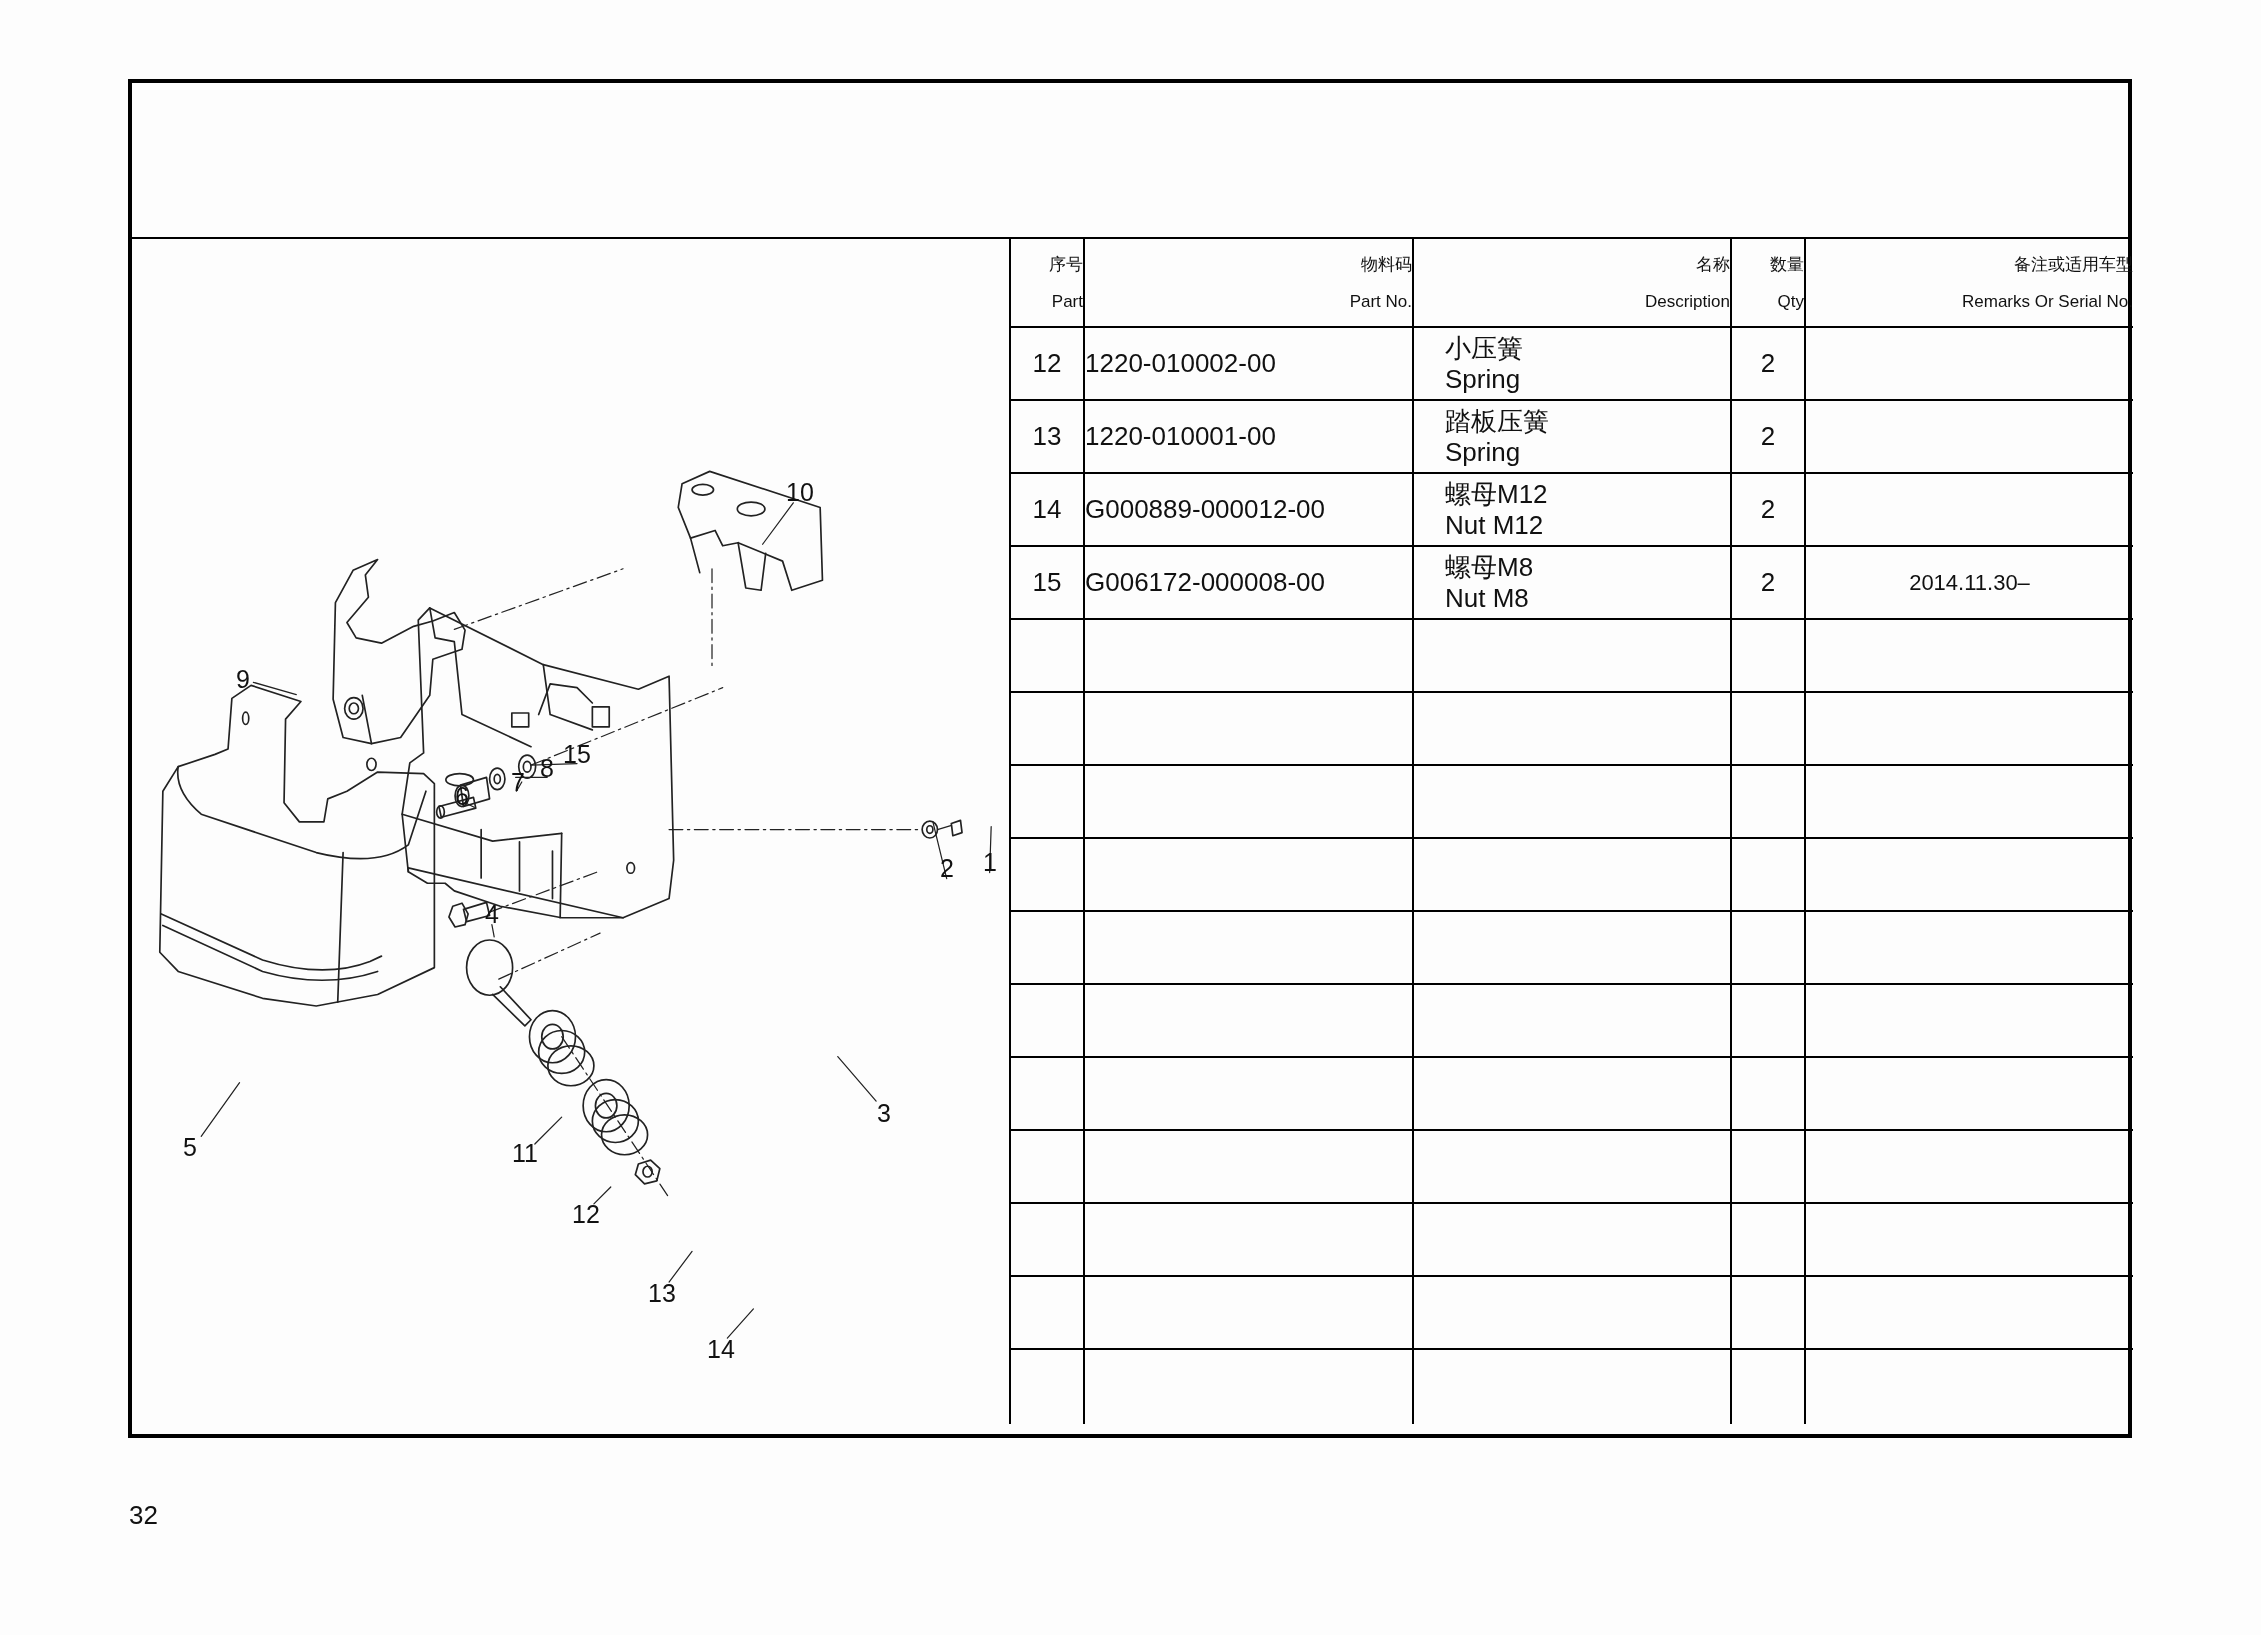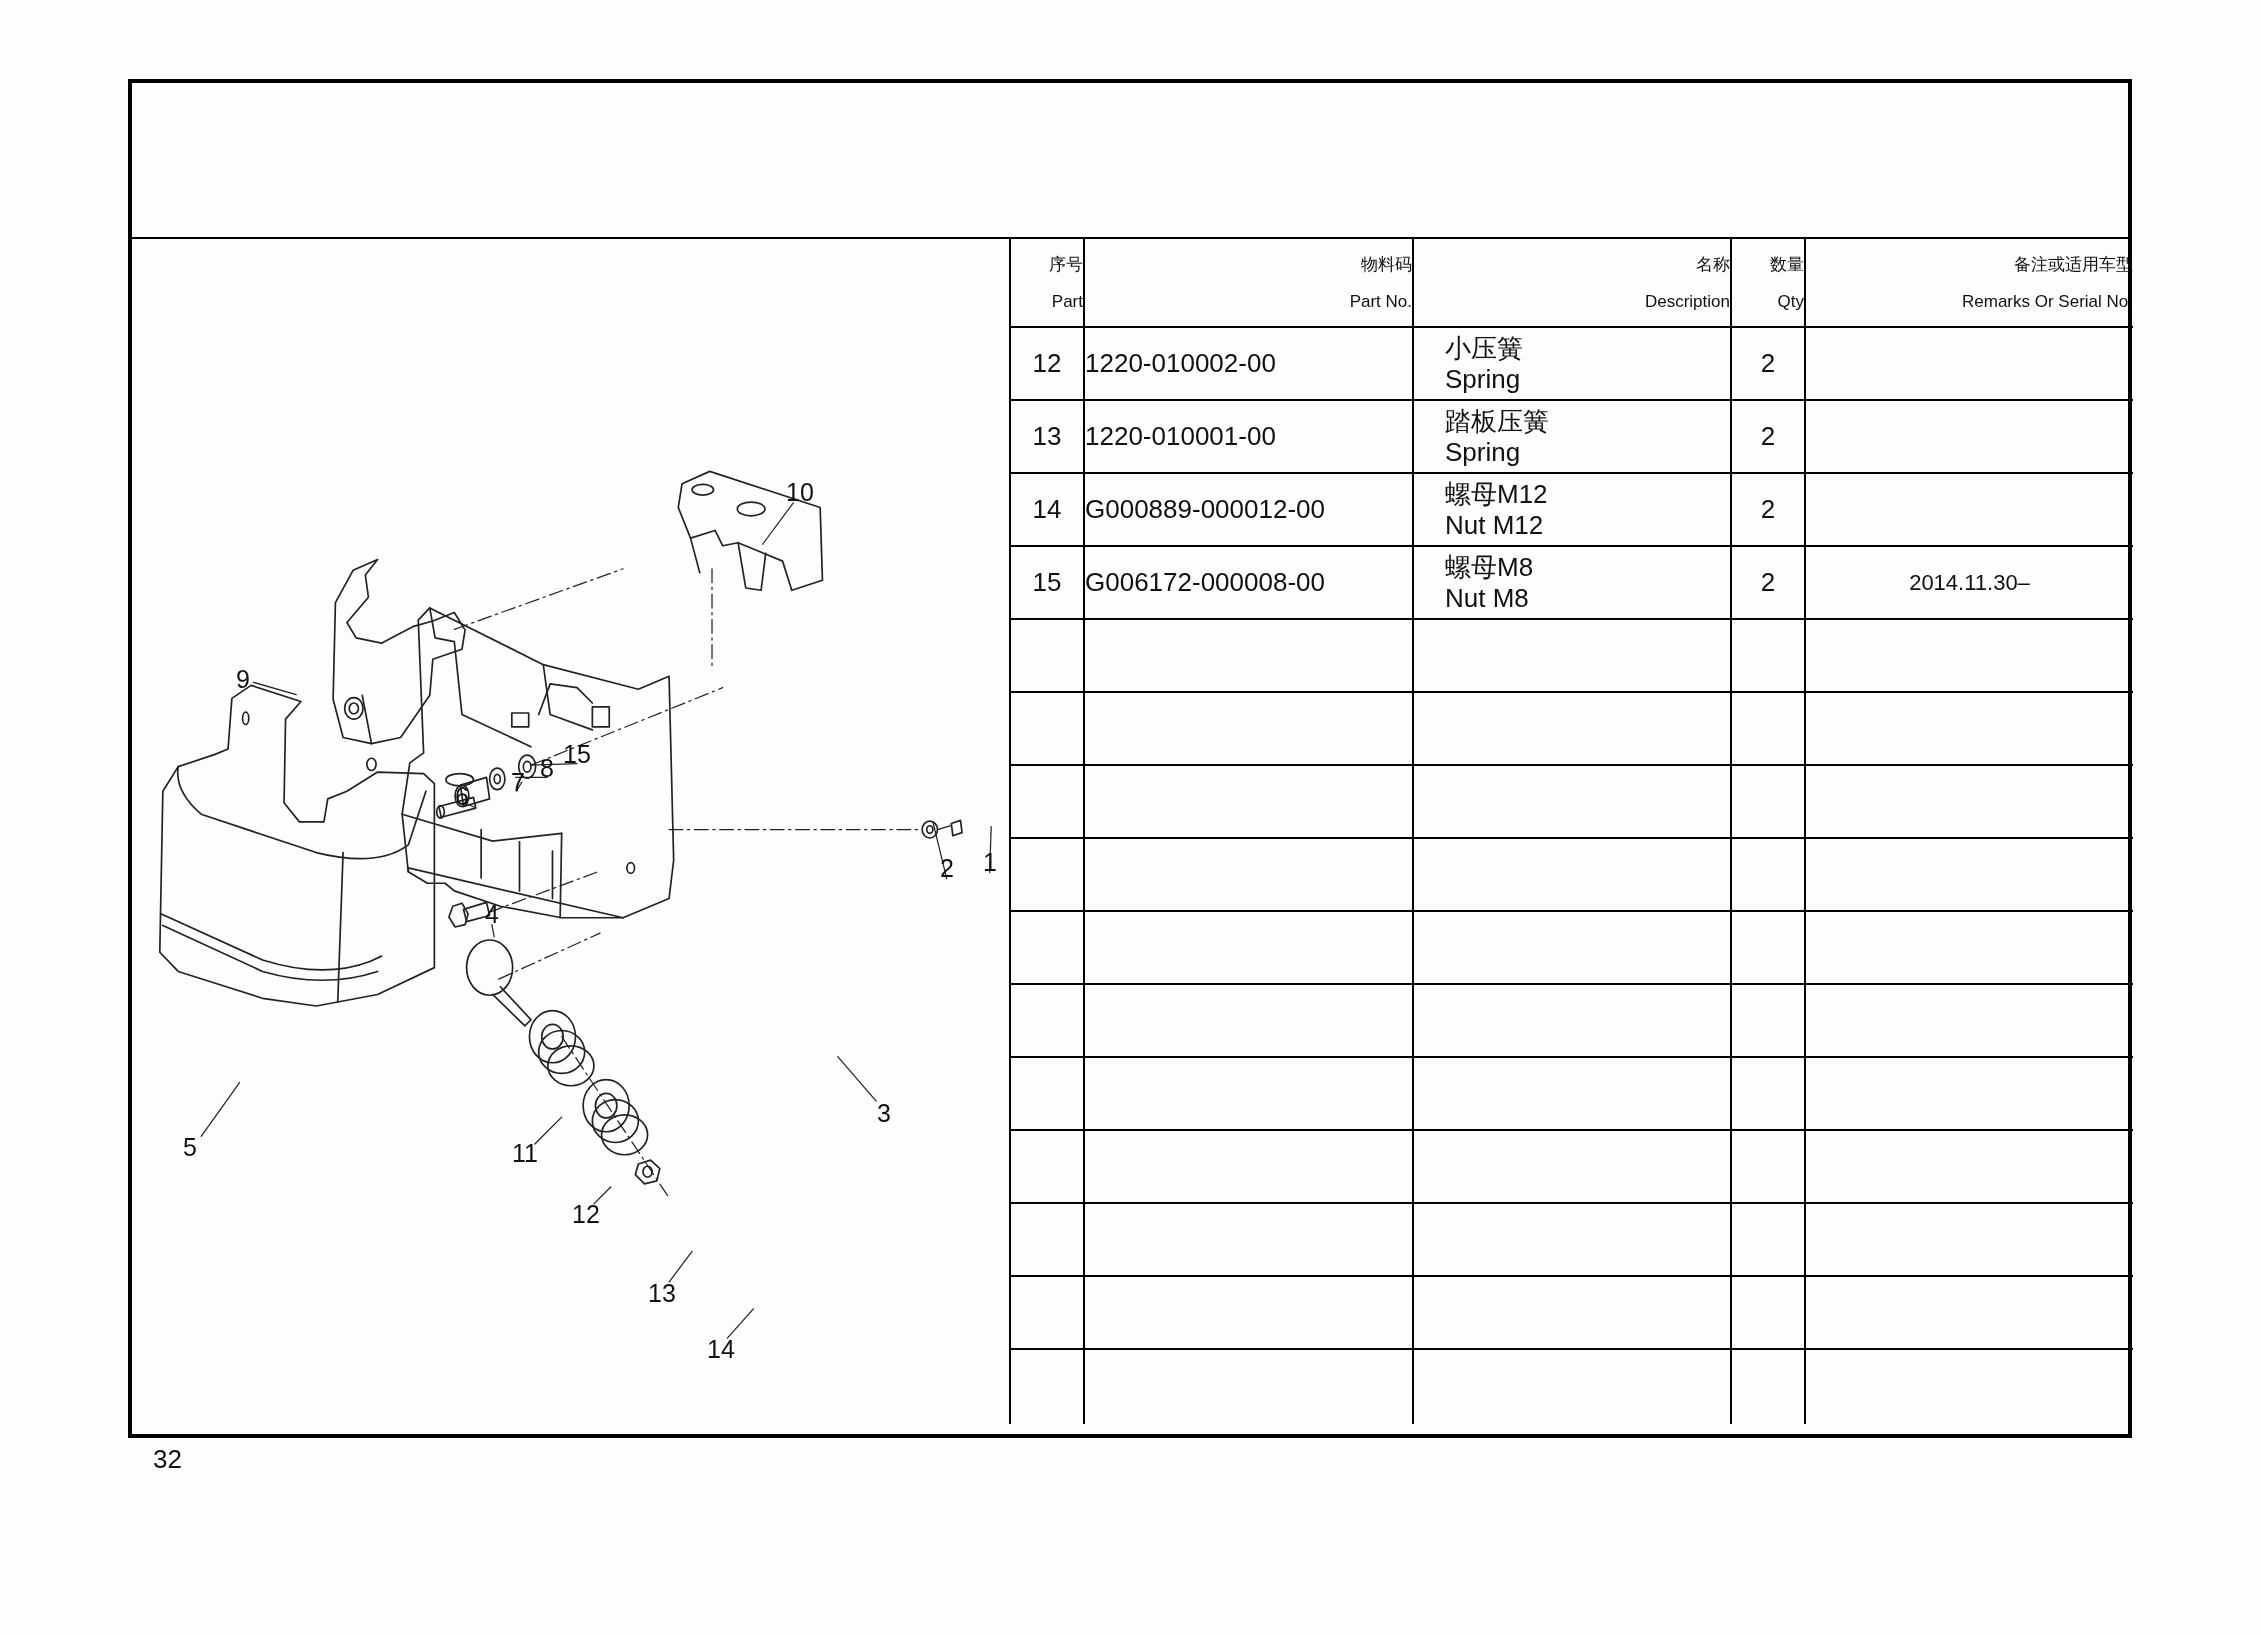--- a/index.html
+++ b/index.html
@@ -27,21 +27,21 @@
   tr > :first-child { border-left:none; }
   tr > :last-child { border-right:none; }
   thead th { height:87px; border-top:none; text-align:right; font-size:17px; line-height:37px; }
   thead th .cn { display:block; }
   tbody td { height:71px; font-size:26px; vertical-align:middle; }
   tbody tr:last-child td { border-bottom:none; height:74px; }
   td.item, td.qty { text-align:center; }
   td.pn { padding-left:0; }
   td.desc { padding-left:31px; line-height:31px; }
   td.rem { text-align:center; font-size:22px; }
-  .page-num { position:absolute; left:129px; top:1444px; font-size:26px;margin-left:24px; }
+  .page-num { position:absolute; left:129px; top:1500px; font-size:26px; }
 </style>
 </head>
 <body>
 
 <div class="frame">
 
 
 
   <div class="header-rule"></div>
 

